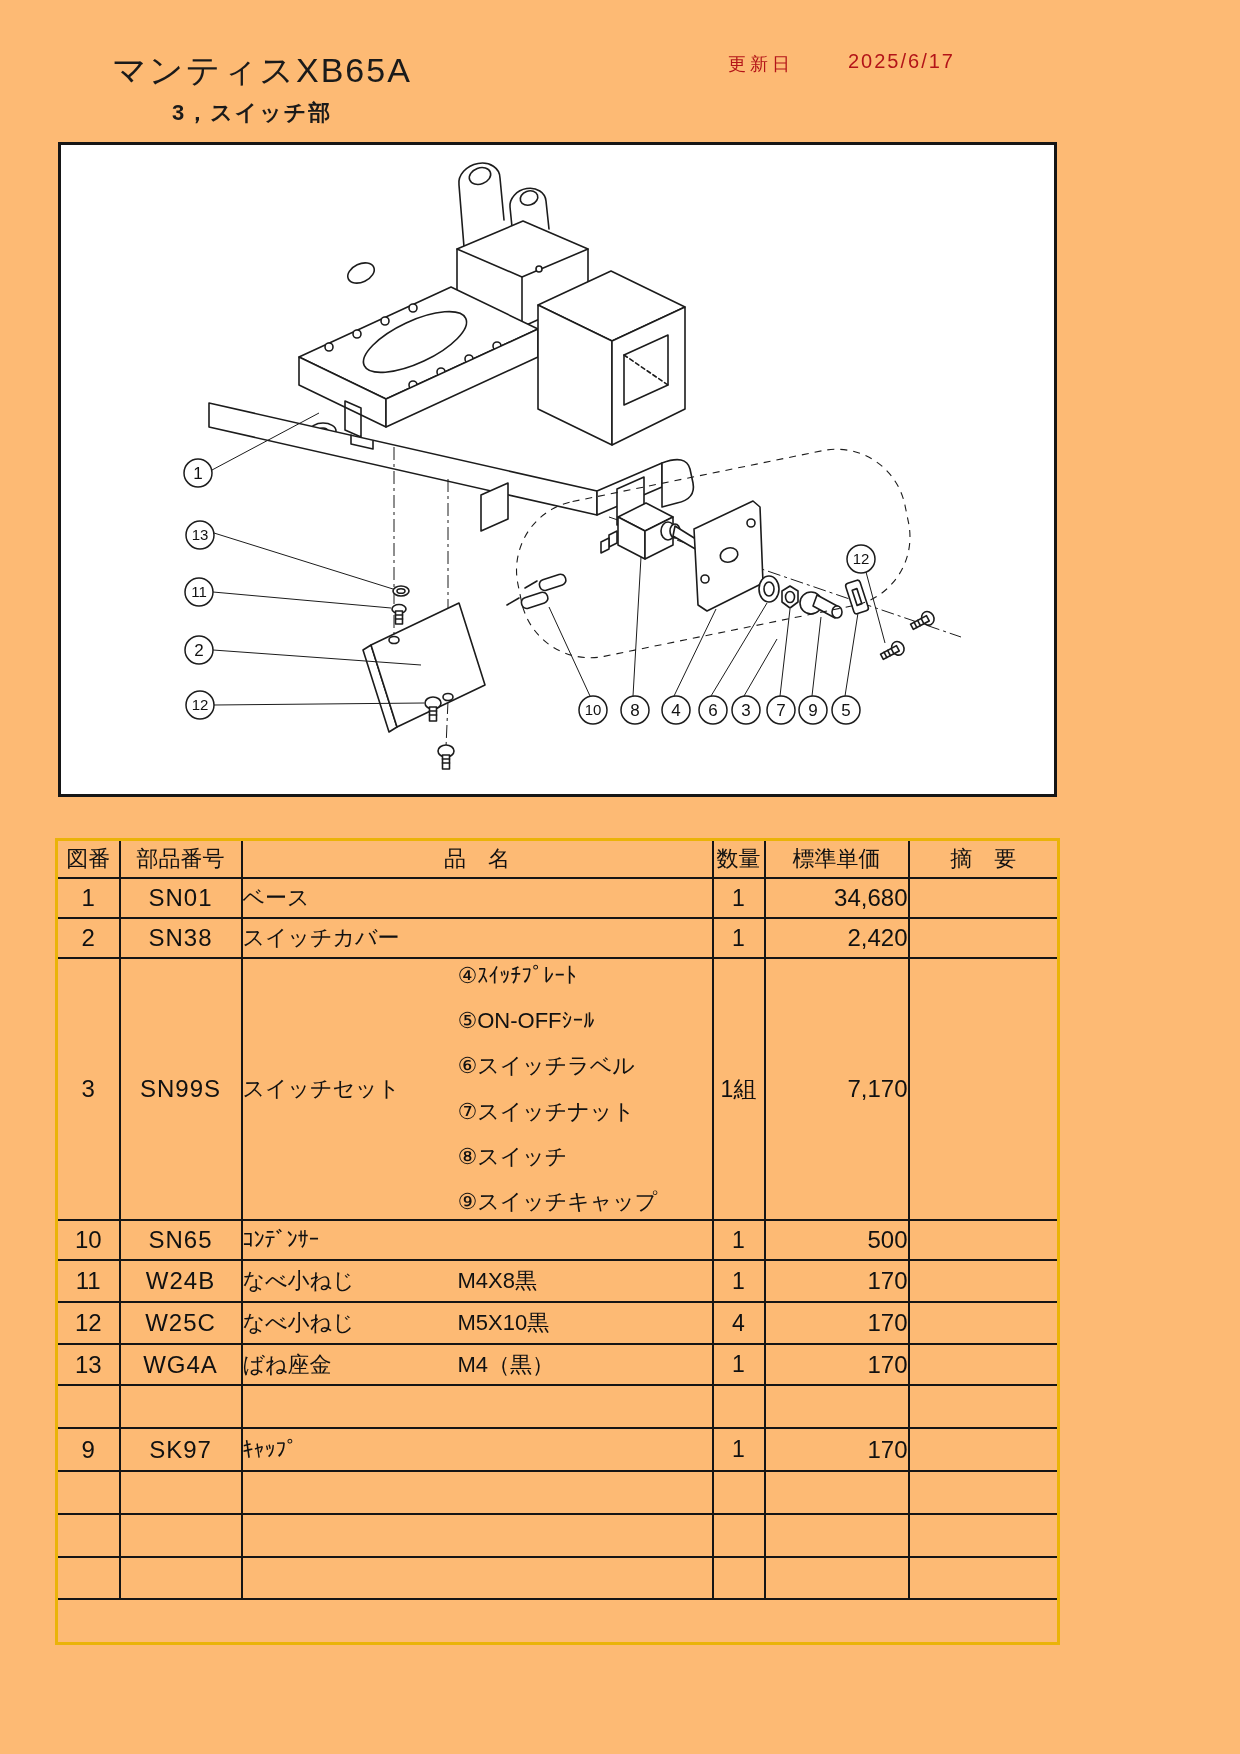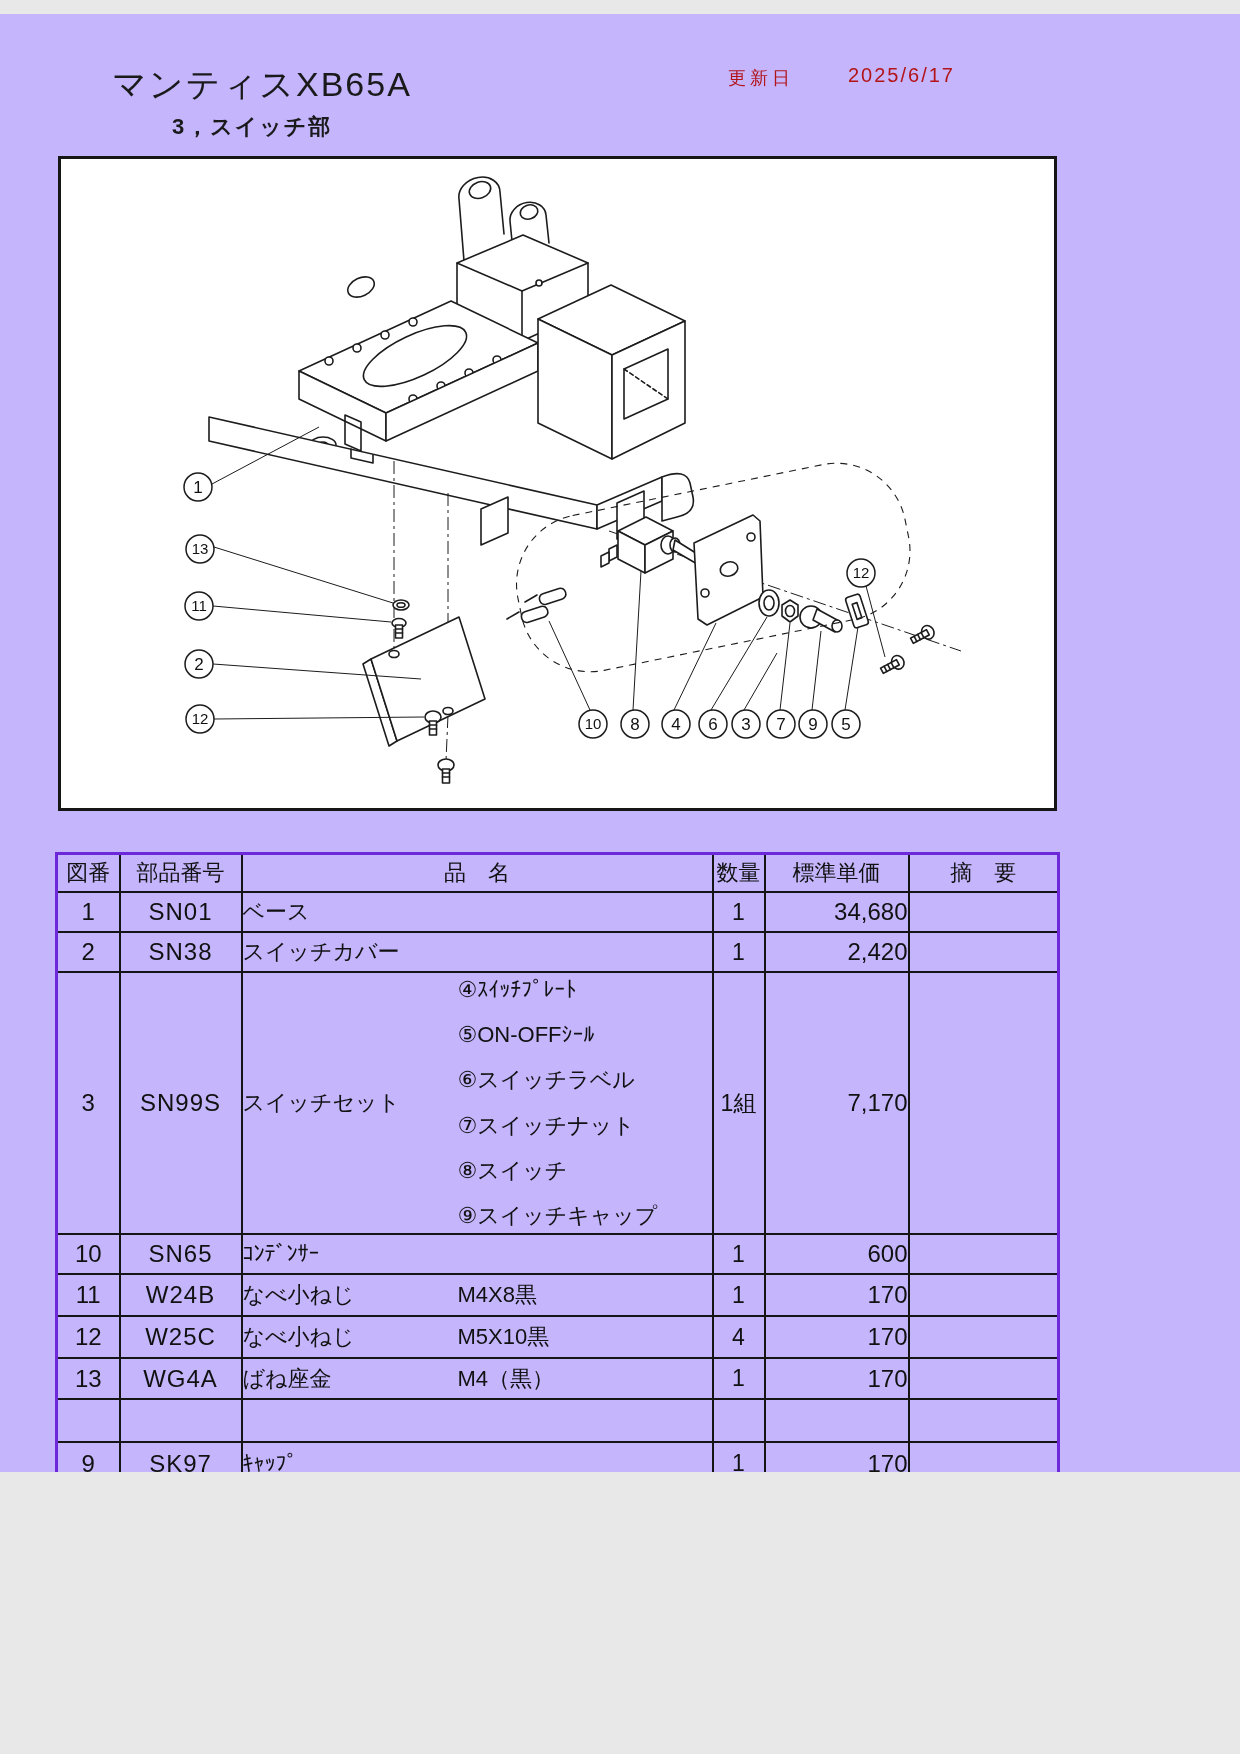--- a/index.html
+++ b/index.html
@@ -1,20 +1,20 @@
 <!DOCTYPE html>
 <html><head>
 <meta charset="utf-8">
 <style>
   html,body{margin:0;padding:0;background:#e8e8e8;}
   .page{
     position:relative;
-    width:1240px;height:1458px;
-    margin:14px auto;
-    background:#c4b5fd;
+    width:1240px;height:1754px;
+    margin:0 auto;
+    background:#fdba74;
     font-family:"Liberation Sans","DejaVu Sans",sans-serif;
     color:#111;
     overflow:hidden;
   }
   
   .doc-title{
     position:absolute;left:112px;top:48px;
     font-size:34px;letter-spacing:2px;color:#1a1a1a;
   }
   .doc-subtitle{
@@ -43,21 +43,21 @@
   .ln-dash{stroke:#1c1c1c;fill:none;stroke-width:1.1;stroke-dasharray:7 6;}
   .ln-axis{stroke:#1c1c1c;fill:none;stroke-width:1;stroke-dasharray:13 4 3 4;}
   .co{fill:#fff;stroke:#1c1c1c;stroke-width:1.5;}
   .cot{font-size:17px;fill:#111;text-anchor:middle;stroke:none;font-family:"Liberation Sans","DejaVu Sans",sans-serif;}
   .cot2{font-size:15px;}
   
   .table-wrap{position:absolute;left:55px;top:838px;}
   table.parts{
     border-collapse:collapse;table-layout:fixed;
     width:1002px;
-    border:3px solid #6d28d9;
+    border:3px solid #eab308;
   }
   table.parts th, table.parts td{
     border:2px solid #151515;
     padding:0;overflow:hidden;
     vertical-align:middle;
     white-space:nowrap;
   }
   table.parts th{
     font-weight:normal;font-size:22px;height:36px;text-align:center;
   }
@@ -355,21 +355,21 @@
               </div></td>
             <td class="c-qty">1組</td>
             <td class="c-price">7,170</td>
             <td class="c-note"></td>
           </tr>
           <tr style="height: 40px;">
             <td class="c-fig">10</td>
             <td class="c-part">SN65</td>
             <td class="c-name"><span>ｺﾝﾃﾞﾝｻｰ</span></td>
             <td class="c-qty">1</td>
-            <td class="c-price">600</td>
+            <td class="c-price">500</td>
             <td class="c-note"></td>
           </tr>
           <tr style="height: 42px;">
             <td class="c-fig">11</td>
             <td class="c-part">W24B</td>
             <td class="c-name"><span>なべ小ねじ</span><span class="spec">M4X8黒</span></td>
             <td class="c-qty">1</td>
             <td class="c-price">170</td>
             <td class="c-note"></td>
           </tr>

